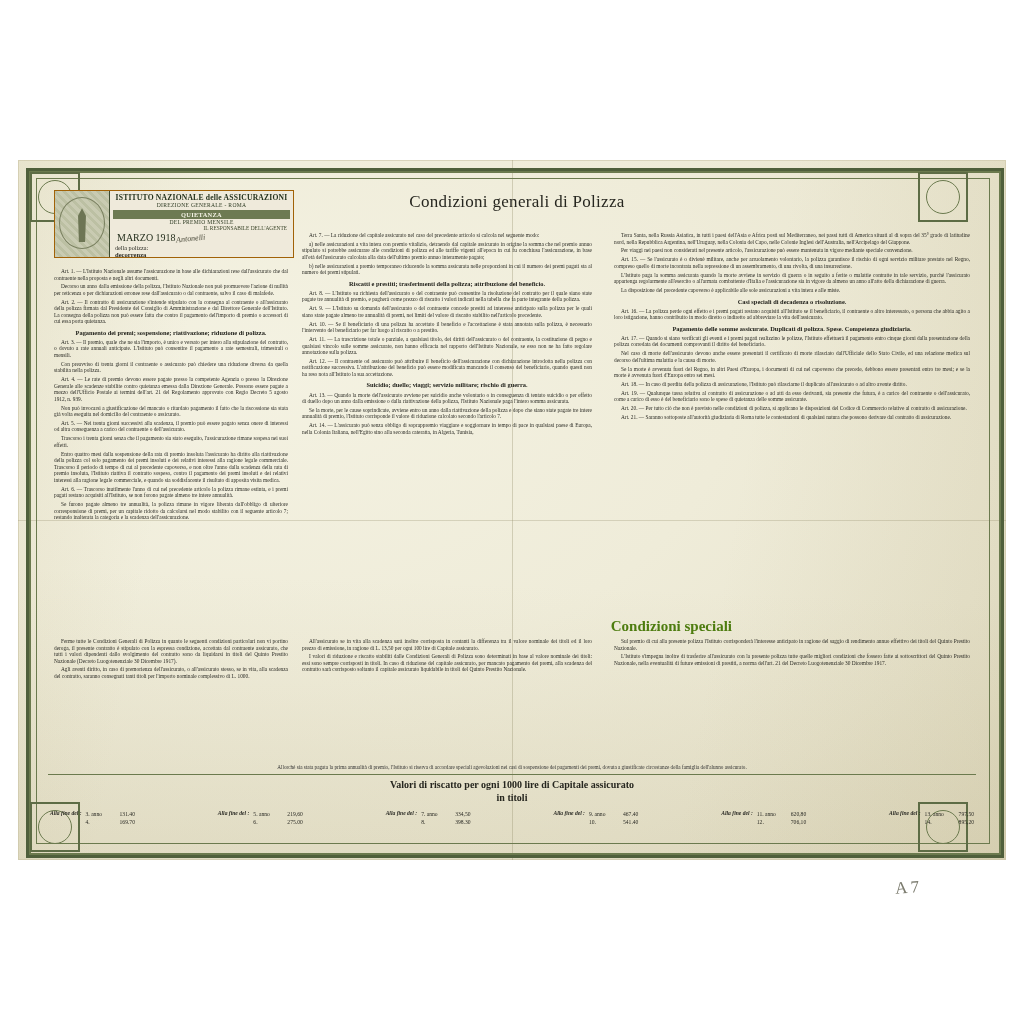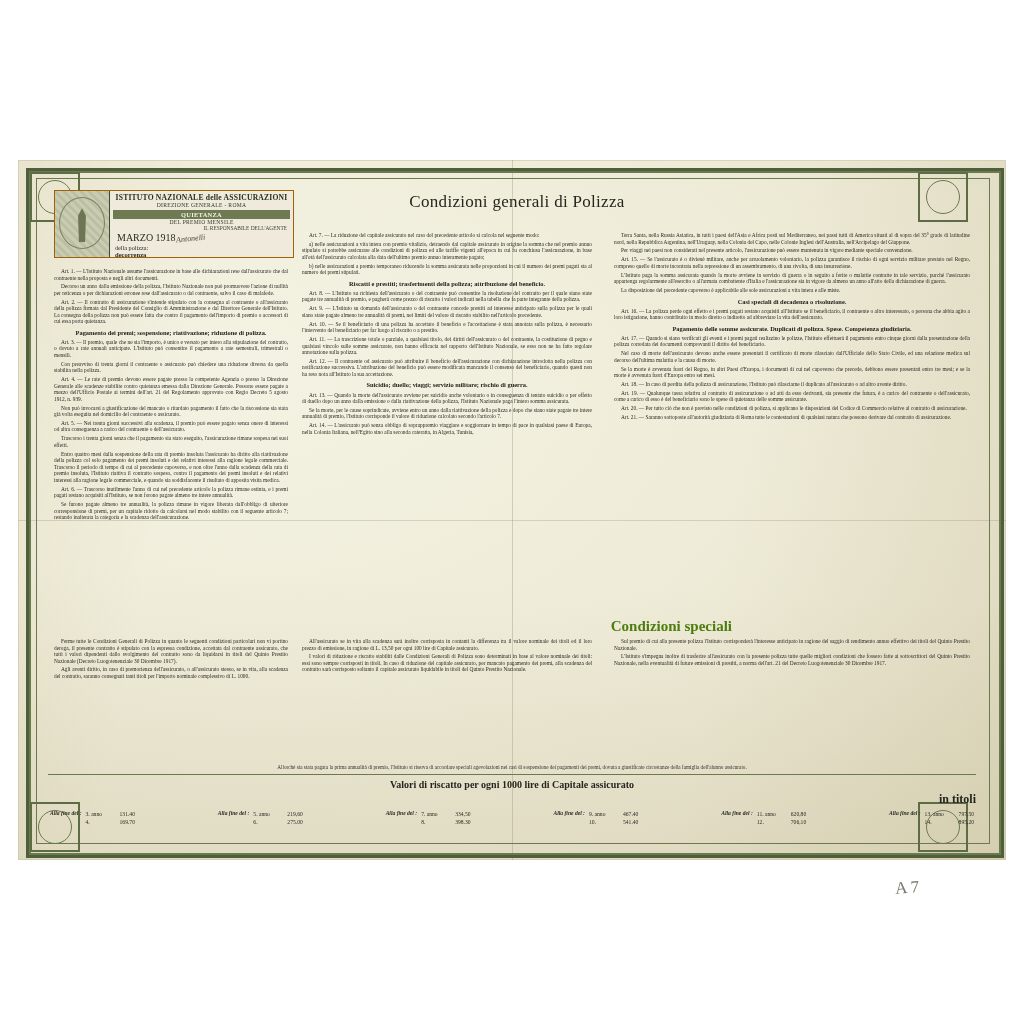--- a/index.html
+++ b/index.html
@@ -132,22 +132,22 @@
     font-size:5.2px;color:#333;
   }
   .rule{
     position:absolute;left:4px;top:588px;width:928px;border-top:1px solid #6b7a4e;
   }
   .values-title{
     position:absolute;left:4px;top:592px;width:928px;text-align:center;
     font-size:10px;font-weight:bold;color:#26261f;line-height:13px;
   }
   .values-sub{
-    position:absolute;left:4px;top:606px;width:928px;text-align:right;
-    font-size:12px;font-weight:bold;color:#26261f;
+    position:absolute;left:4px;top:606px;width:928px;text-align:center;
+    font-size:10px;font-weight:bold;color:#26261f;
   }
   .vtable{
     position:absolute;left:6px;top:624px;width:924px;
     display:flex;justify-content:space-between;font-size:5.6px;color:#2a2a24;
   }
   .vgroup{display:flex;gap:4px;}
   .vlabel{font-style:italic;font-weight:bold;white-space:nowrap;}
   .vrows div{white-space:nowrap;line-height:8px;}
   .vnum{display:inline-block;width:34px;}
   

